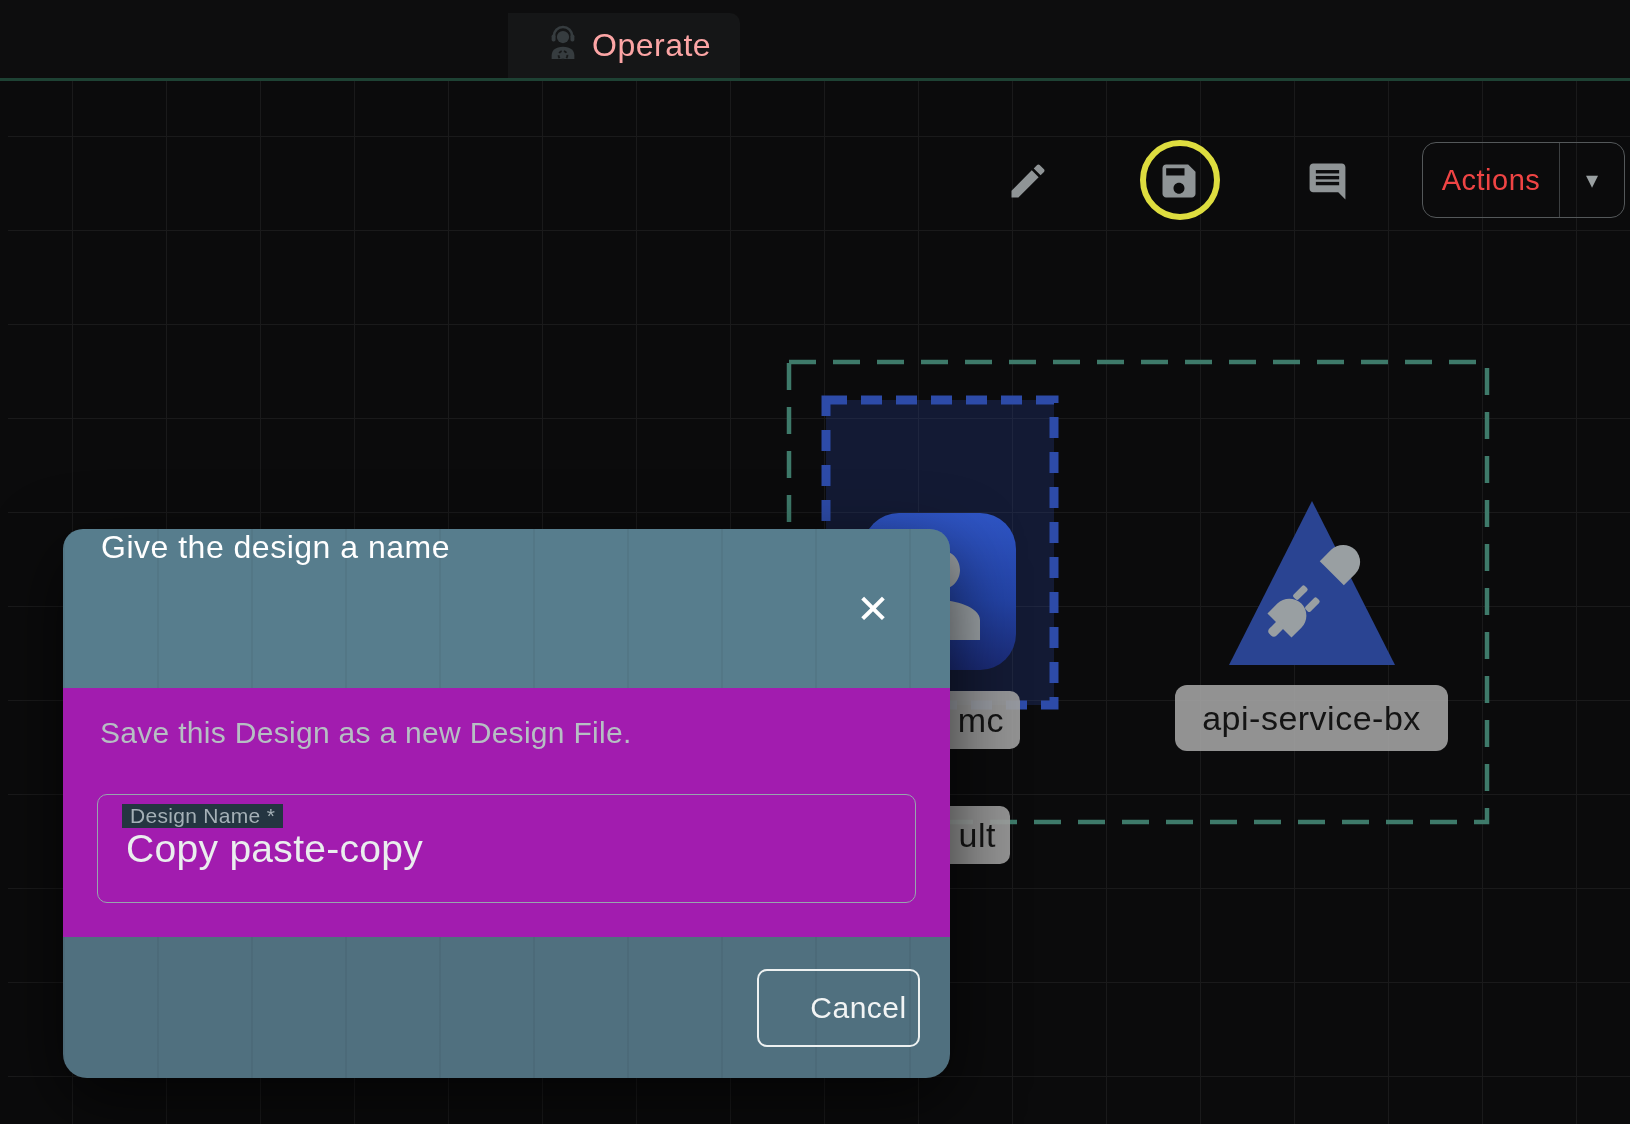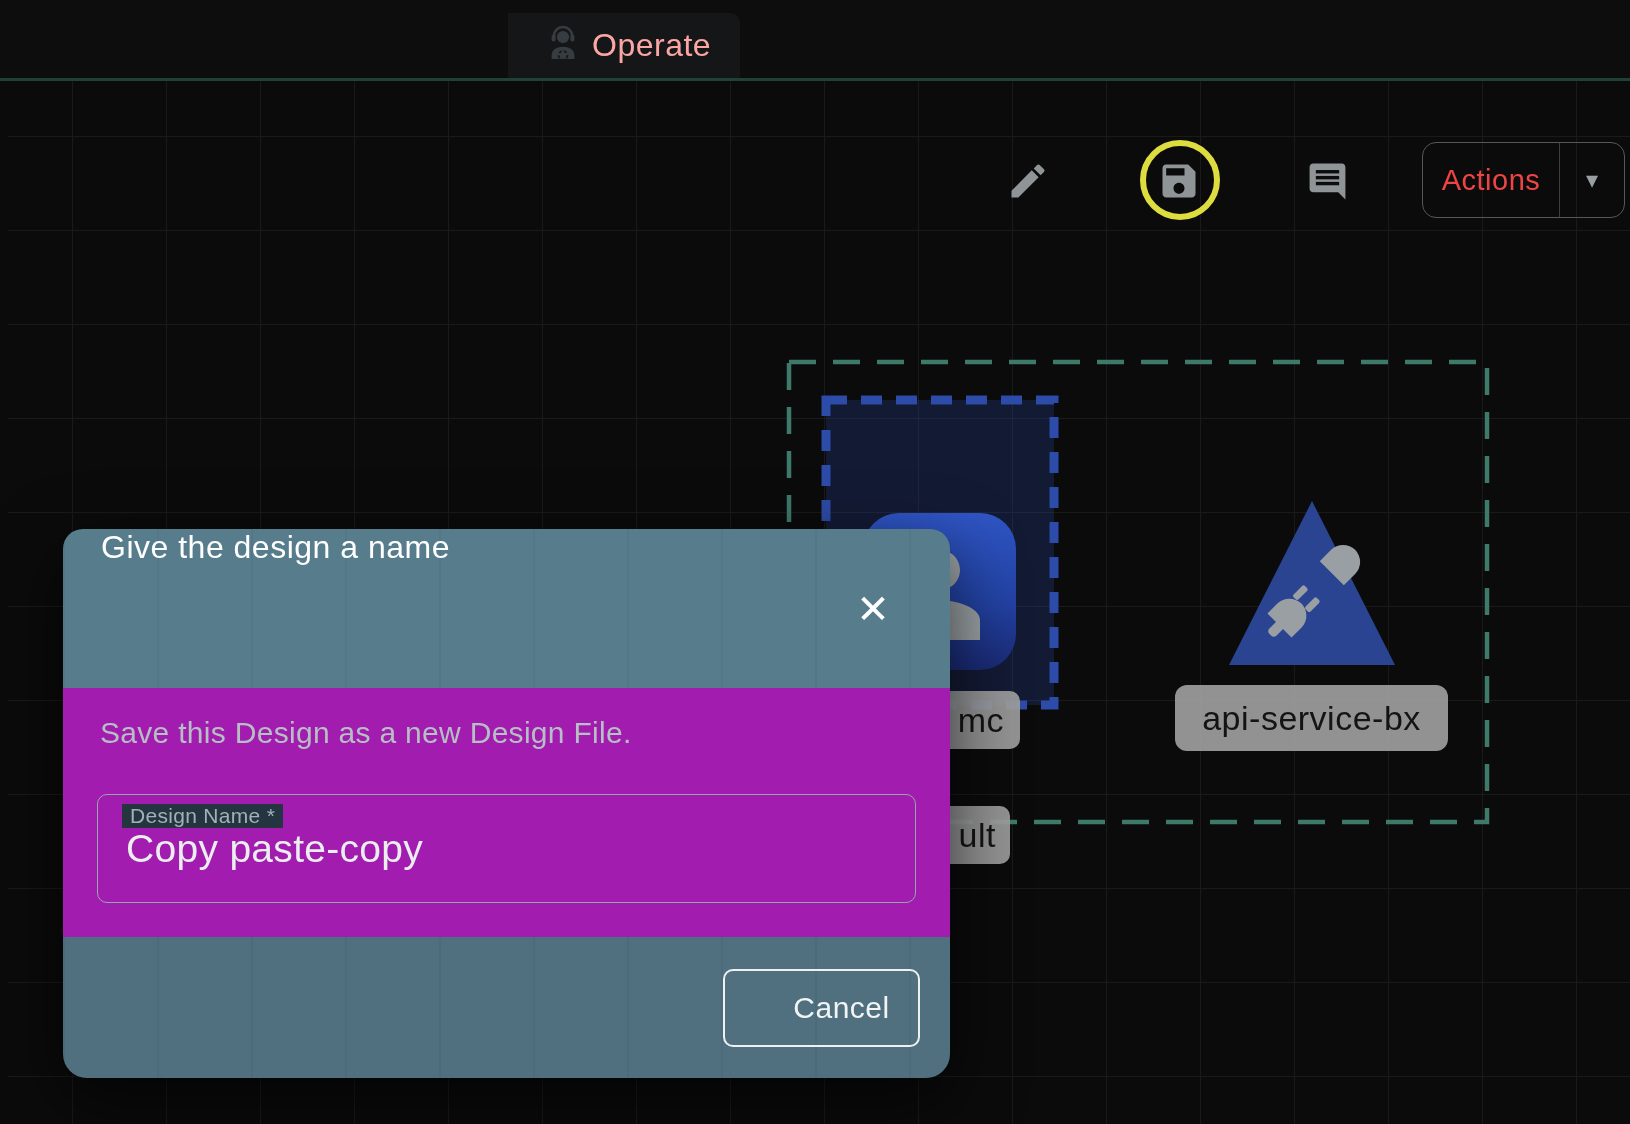--- a/index.html
+++ b/index.html
@@ -103,21 +103,21 @@
     font-family:"Liberation Sans","DejaVu Sans",sans-serif;letter-spacing:.3px;
   }
   .modal-footer{
     height:141px;background:#50707f;border-radius:0 0 24px 24px;
     background-image:repeating-linear-gradient(90deg,rgba(0,0,0,.05) 0 2px,transparent 2px 94px);
     display:flex;align-items:center;justify-content:flex-end;gap:32px;
     padding-right:30px;box-sizing:border-box;
   }
   .btn{height:78px;border-radius:10px;font-size:30px;cursor:pointer;letter-spacing:.5px;
     font-family:"Liberation Sans","DejaVu Sans",sans-serif;}
-  .btn-cancel{width:197px;background:transparent;border:2px solid #edf1f1;color:#f2f4f4;padding-left:46px;}
+  .btn-cancel{width:163px;background:transparent;border:2px solid #edf1f1;color:#f2f4f4;padding-left:46px;}
   .btn-save{width:135px;background:#4db6a2;border:none;color:#fbfdfd;}
 </style>
 </head>
 <body>
 
 <div class="canvas">
 
   <svg class="overlay-svg" width="1630" height="1046" viewBox="0 78 1630 1046">
     <rect x="781" y="362" width="698" height="460" fill="none" stroke="#3e7a6a" stroke-width="4.5" stroke-dasharray="27 17"></rect>
     <rect x="818" y="400" width="228" height="305" fill="rgba(40,62,145,0.30)" stroke="#2d4ba8" stroke-width="9" stroke-dasharray="21 14"></rect>

